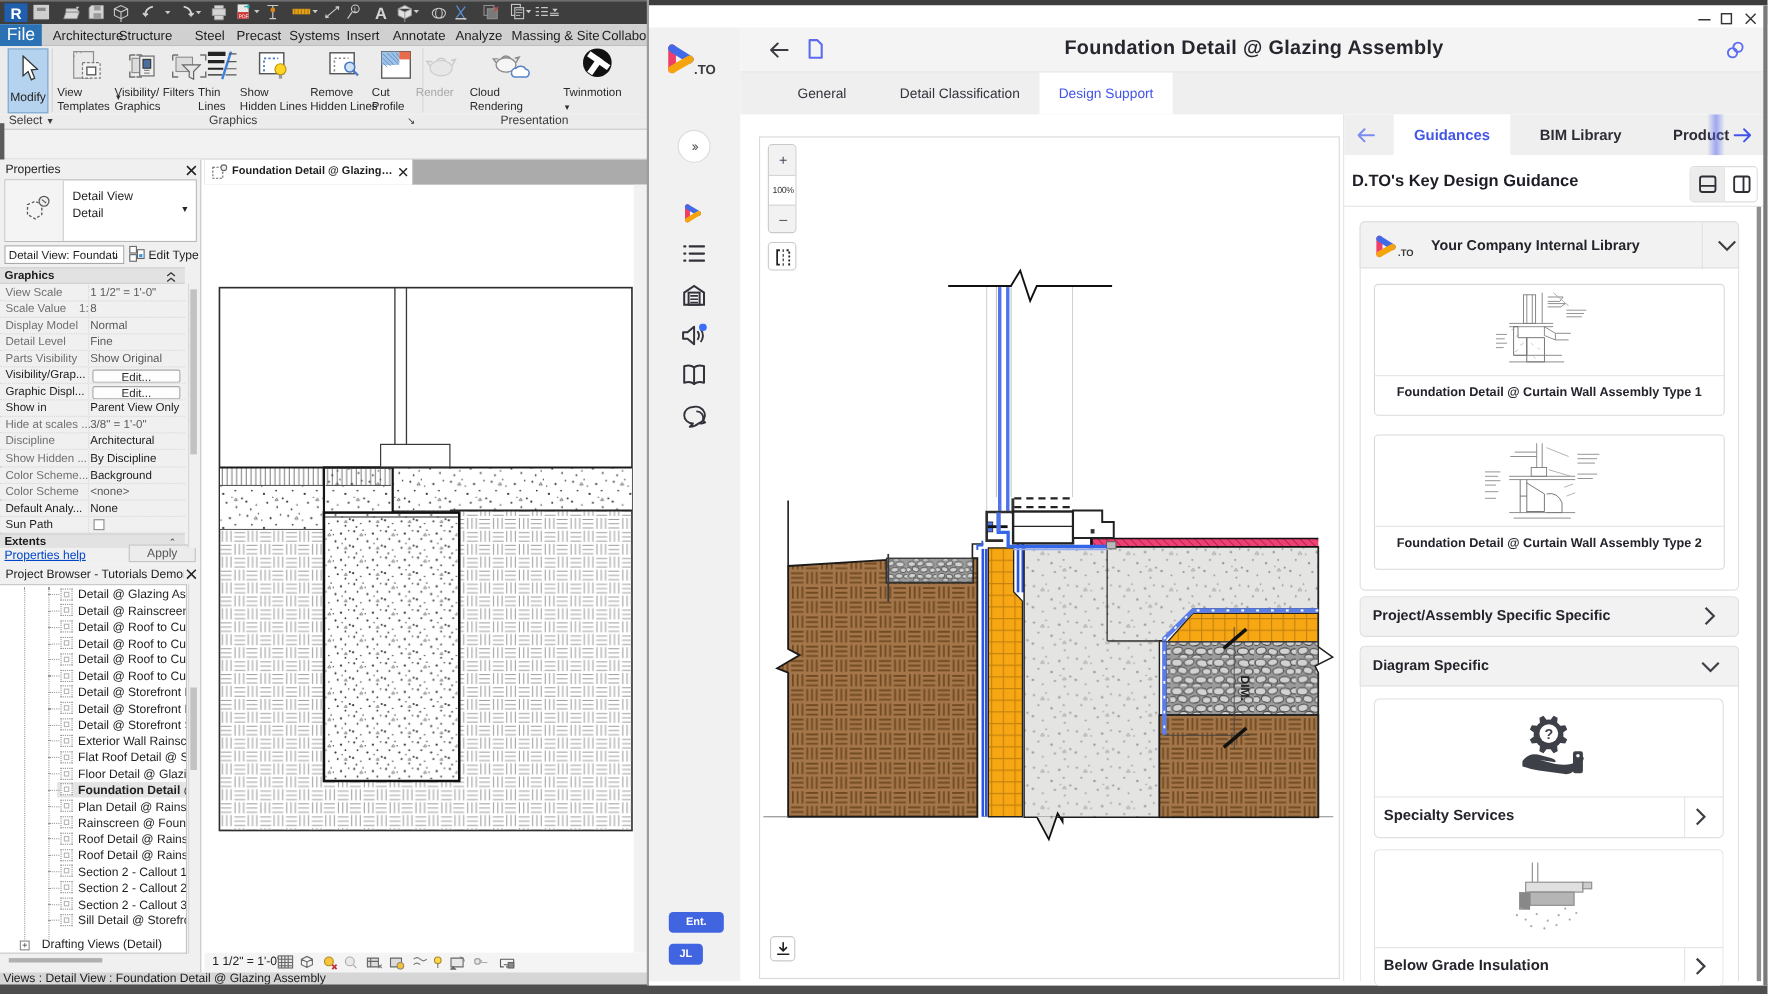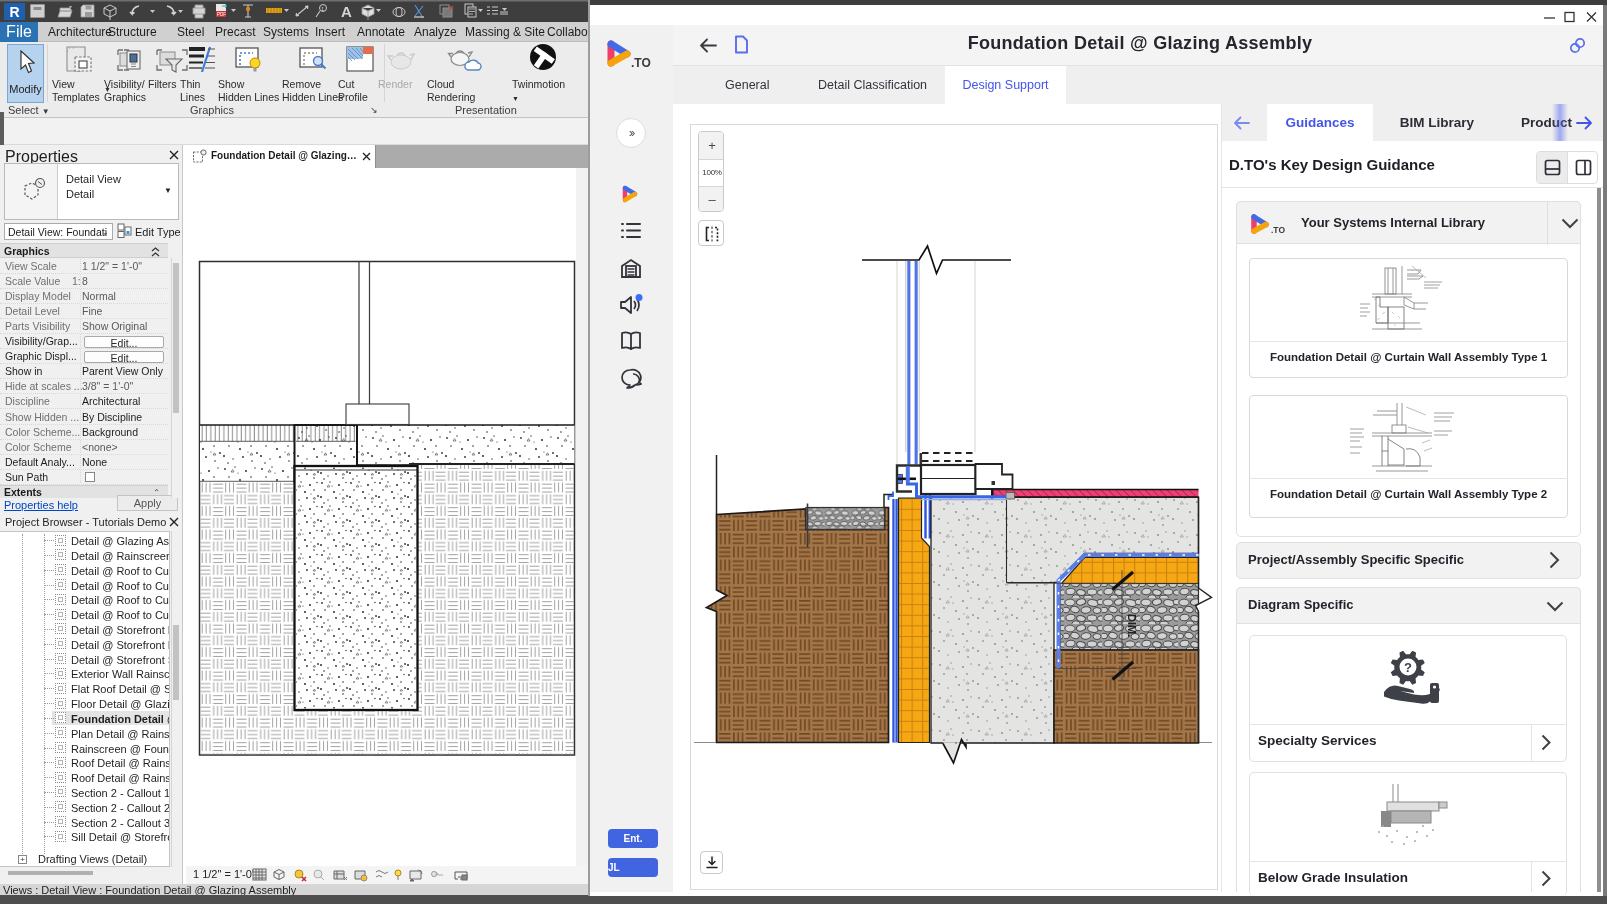--- a/index.html
+++ b/index.html
@@ -9,21 +9,21 @@
 #tabrow .t{position:absolute;top:0;height:20px;line-height:20px;font-size:12px;color:#1d1d1d;white-space:nowrap}
 #filetab{position:absolute;left:0;top:0;width:38px;height:20px;background:#2a72b4;color:#fff;text-align:center;line-height:20px;font-size:16px}
 #ribbon{left:0;top:42px;width:590px;height:62px;background:#ececec}
 #grouprow{left:0;top:104px;width:590px;height:14px;background:#ececec;border-bottom:1px solid #c3c3c3}
 #grouprow .g{position:absolute;top:0;font-size:11px;color:#3c3c3c;height:14px;line-height:13px}
 #optbar{left:0;top:118px;width:590px;height:27px;background:#f2f2f2;border-bottom:1px solid #d9d9d9}
 .riblabel{position:absolute;font-size:10.5px;color:#2a2a2a;text-align:left;line-height:12.5px;white-space:pre-line}
 #modifybtn{position:absolute;left:7px;top:44px;width:37px;height:59px;background:#b5d3ee;border:1px solid #7da7ce;text-align:center;font-size:11px;color:#222}
 
 #props{left:0;top:145px;width:183px;height:368px;background:#f0f0f0;border-right:1px solid #c8c8c8}
-.phead{font-size:16px;color:#1e1e1e}
+.phead{font-size:11px;color:#1e1e1e}
 #typebox{position:absolute;left:4px;top:18px;width:175px;height:57px;background:#fff;border:1px solid #b9b9b9}
 .prow{position:absolute;left:0;width:168px;height:15.1px;font-size:10.5px;line-height:15px;color:#707070;white-space:nowrap;overflow:hidden}
 .prow .lab{position:absolute;left:5px;top:0}
 .prow .val{position:absolute;left:82px;top:0;color:#5a5a5a}
 .prow .dk{color:#1c1c1c}
 .pbtn{position:absolute;background:#fdfdfd;border:1px solid #a9a9a9;font-size:10.5px;color:#2a2a2a;text-align:center}
 
 #pbrowser{left:0;top:513px;width:183px;height:371px;background:#f0f0f0;border-right:1px solid #c8c8c8}
 .tnode{position:absolute;font-size:11px;color:#1f1f1f;white-space:nowrap}
 .ticon{position:absolute;width:11px;height:11px;border:1px dotted #8a8a8a;background:#fff}
@@ -596,21 +596,21 @@
     <circle cx="20" cy="3.5" r="3.5" fill="#3d6ef7"></circle>
   </svg>
   <svg style="position:absolute;left:30px;top:306px" width="22" height="21" viewBox="0 0 22 21">
     <path d="M11,3 C9,1.5 5,1 2,2 v15 c3,-1 7,-0.5 9,1 c2,-1.5 6,-2 9,-1 V2 c-3,-1 -7,-0.5 -9,1 z M11,3 v16" fill="none" stroke="#32323a" stroke-width="1.8" stroke-linejoin="round"></path>
   </svg>
   <svg style="position:absolute;left:30px;top:343px" width="22" height="22" viewBox="0 0 22 22">
     <path d="M10,2 a8,7.5 0 1 0 0,15 l-3,3 a11,9 0 0 0 8,-3 a8,7.5 0 0 0 -5,-15 z" fill="none" stroke="#32323a" stroke-width="1.7" stroke-linejoin="round"></path>
     <path d="M13,6 a6,6 0 0 1 6,8 l2,2 a9,8 0 0 1 -5,1" fill="none" stroke="#32323a" stroke-width="1.7"></path>
   </svg>
   <div style="position:absolute;left:18px;top:804px;width:50px;height:19px;background:#4164e1;border-radius:4px;color:#fff;font-size:10px;font-weight:bold;text-align:center;line-height:19px">Ent.</div>
-  <div style="position:absolute;left:18px;top:833px;width:50px;height:19px;background:#4164e1;border-radius:4px;color:#fff;font-size:10px;font-weight:bold;text-align:left;line-height:19px">JL</div>
+  <div style="position:absolute;left:18px;top:833px;width:31px;height:19px;background:#4164e1;border-radius:4px;color:#fff;font-size:10px;font-weight:bold;text-align:center;line-height:19px">JL</div>
 </div>
 <div class="a" id="plughead">
   <svg style="position:absolute;left:27px;top:13px" width="18" height="15" viewBox="0 0 18 15">
       <path d="M1,7.5 h15 M1,7.5 l6,-6 M1,7.5 l6,6" stroke="#3a3a42" stroke-width="1.8" fill="none" stroke-linecap="round" stroke-linejoin="round"></path>
     </svg>
   <svg style="position:absolute;left:61px;top:10px" width="15" height="19" viewBox="0 0 15 19">
       <path d="M2,1.5 h7 l4,4 v12 h-11 z" fill="none" stroke="#5b6cf0" stroke-width="1.9" stroke-linejoin="round"></path>
     </svg>
   <div style="position:absolute;left:0;top:8px;width:934px;text-align:center;font-size:18px;font-weight:bold;color:#26262e;letter-spacing:0.3px">Foundation Detail @ Glazing Assembly</div>
   <svg style="position:absolute;left:896px;top:12px" width="17" height="17" viewBox="0 0 17 17">
@@ -818,21 +818,21 @@
   <div class="card" style="left:14px;top:97px;width:345px;height:336px;border-radius:5px"></div>
   <div style="position:absolute;left:14px;top:97px;width:345px;height:43px;background:#f2f2f2;border:1px solid #e0e0e0;border-radius:5px 5px 0 0">
     <svg style="position:absolute;left:13px;top:10px" width="42" height="24" viewBox="0 0 42 24">
       <g stroke-linecap="round">
         <line x1="4" y1="5" x2="4" y2="19" stroke="#ef3e68" stroke-width="5.5"></line>
         <line x1="4" y1="5" x2="16" y2="12.5" stroke="#4169e8" stroke-width="5.5"></line>
         <line x1="4" y1="19" x2="16" y2="12.5" stroke="#f5a50b" stroke-width="5.5"></line>
       </g>
       <text x="21" y="21" font-size="8.5" font-weight="bold" fill="#3a3a3a" font-family="Liberation Sans">.TO</text>
     </svg>
-    <div style="position:absolute;left:64px;top:13px;font-size:13px;font-weight:bold;color:#23232b">Your Systems Internal Library</div>
+    <div style="position:absolute;left:64px;top:13px;font-size:13px;font-weight:bold;color:#23232b">Your Company Internal Library</div>
     <div style="position:absolute;left:310px;top:0;width:1px;height:43px;background:#e0e0e0"></div>
     <svg style="position:absolute;left:324px;top:16px" width="18" height="11" viewBox="0 0 18 11">
         <path d="M1.5,1.5 L9,9 L16.5,1.5" fill="none" class="chev"></path>
       </svg>
   </div>
 
   <div class="card" style="left:27px;top:154px;width:319px;height:120px;border-color:#d9d9d9"></div>
   <svg style="position:absolute;left:130px;top:160px" width="110" height="74" viewBox="0 0 110 74">
     <g stroke="#7e7e7e" stroke-width="0.8" fill="none">
       <rect x="33" y="4" width="11" height="26" stroke="#777"></rect>

